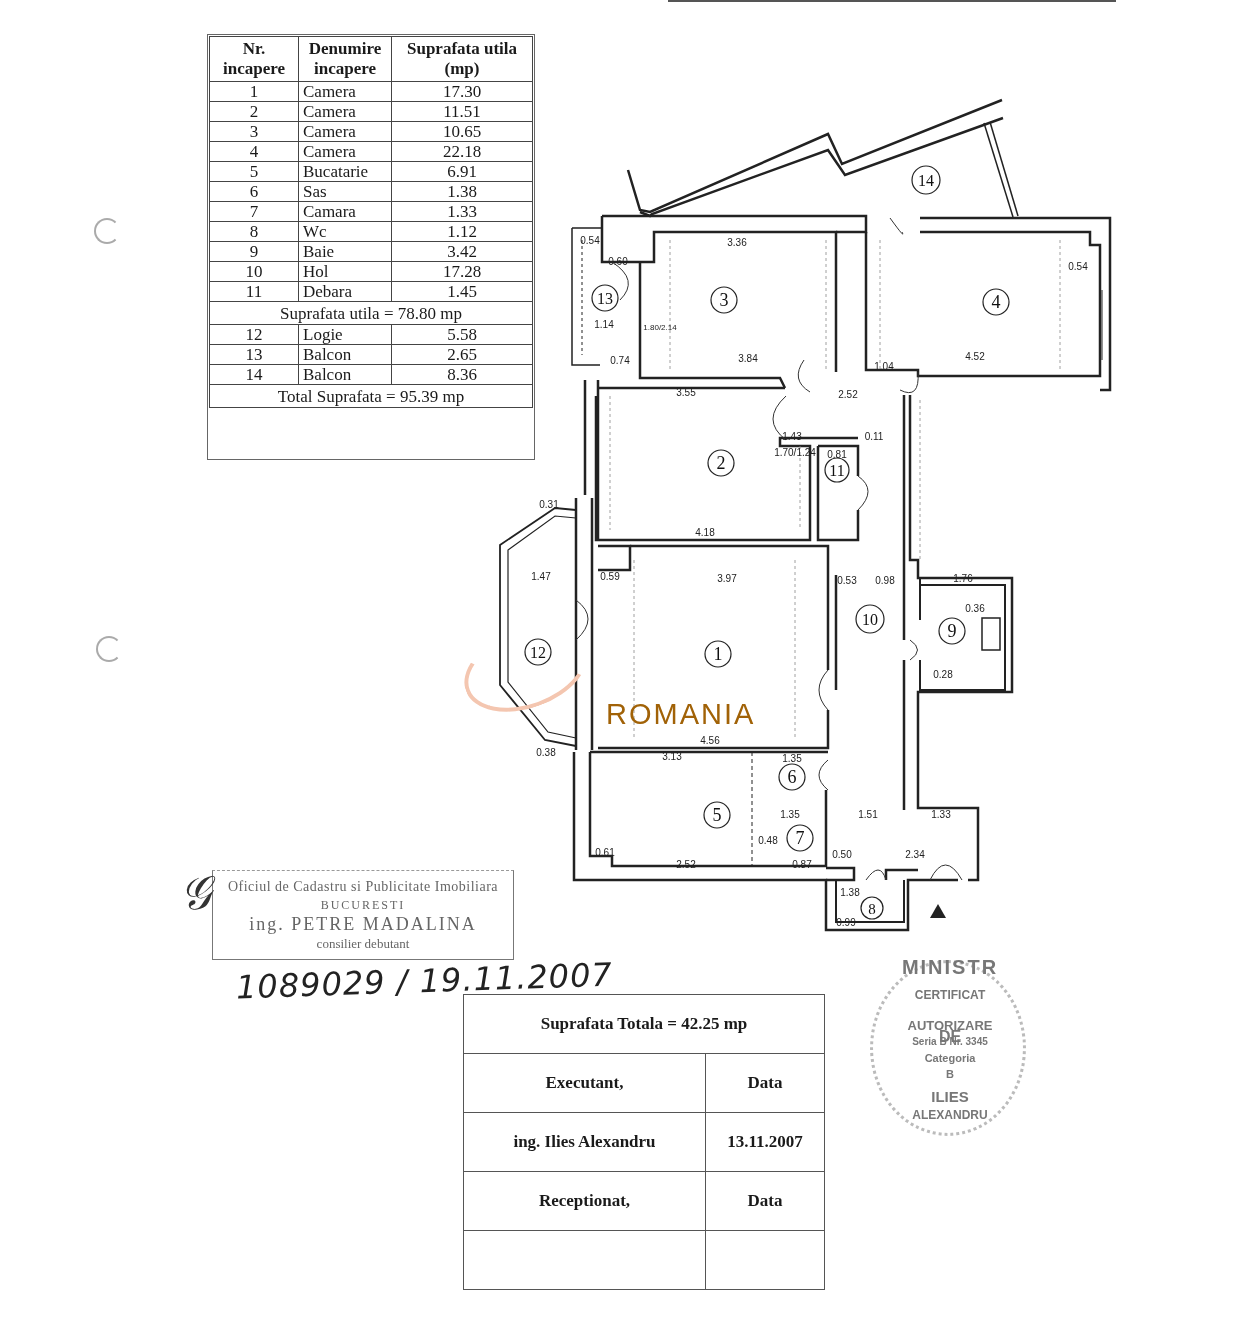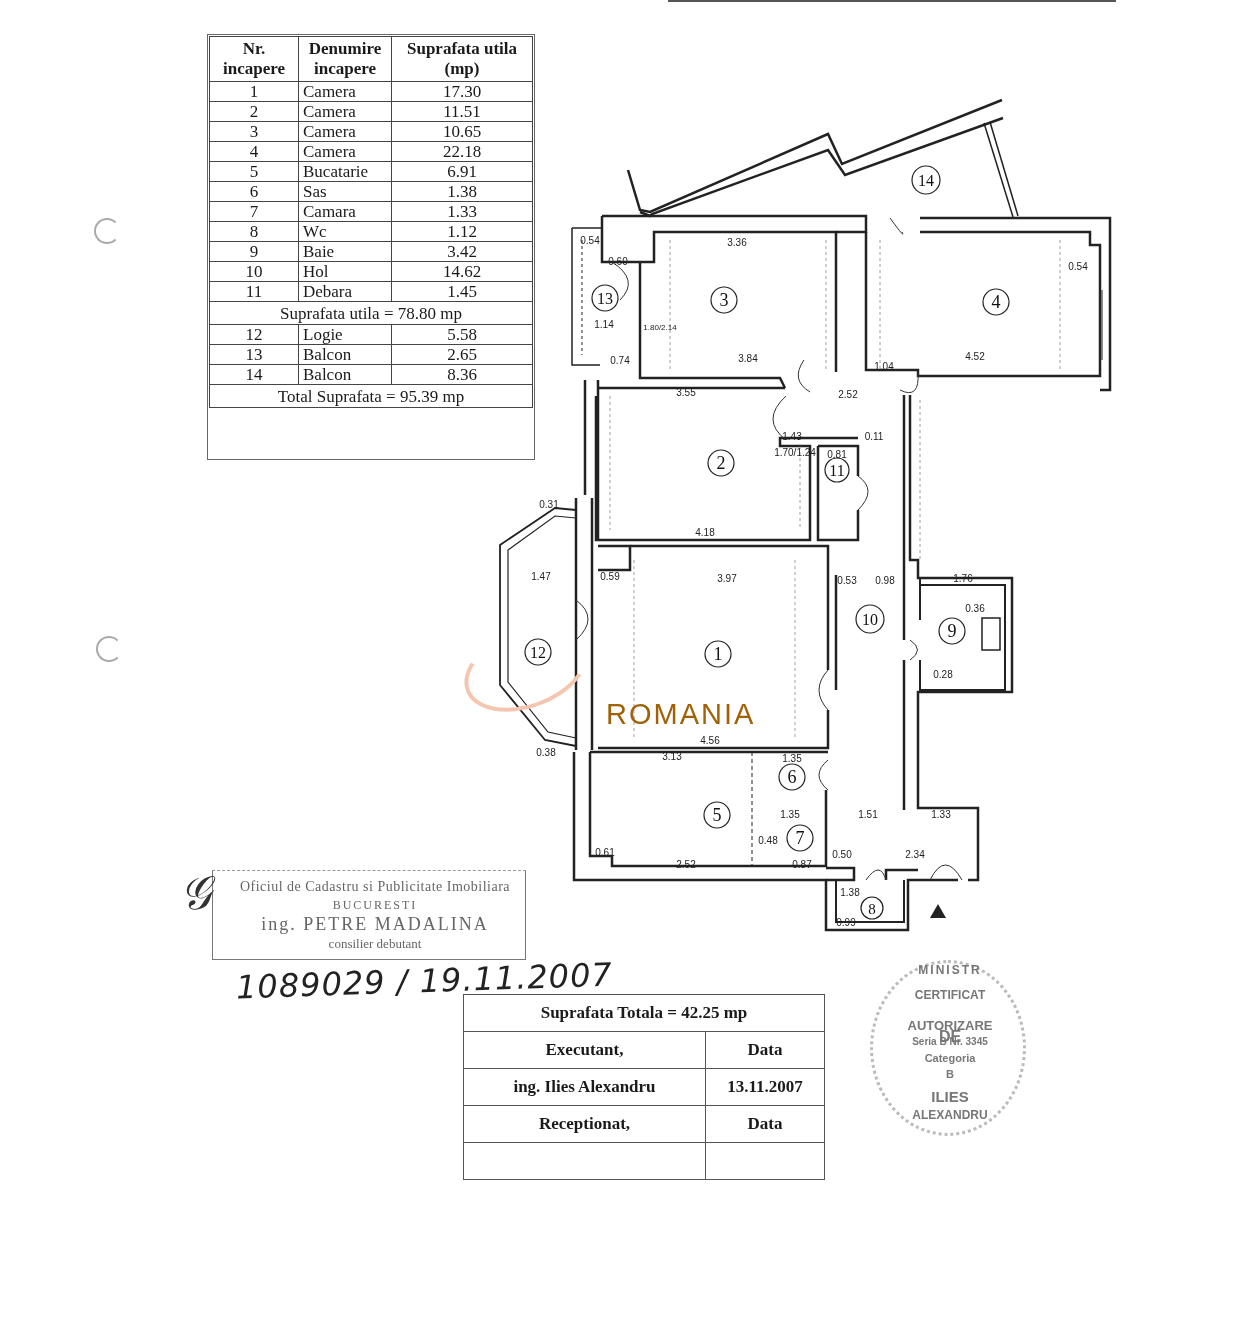--- a/index.html
+++ b/index.html
@@ -19,31 +19,31 @@
   .area-table td.c-nr { text-align:center; width:80px; }
   .area-table td.c-name { text-align:left; width:84px; }
   .area-table td.c-area { text-align:center; }
   .area-table td.summary { text-align:center; font-weight:normal; height:22px; }
   .table-frame { left:207px; top:34px; width:326px; height:424px; border:1.5px solid #666; }
 
   
   .plan { left:480px; top:60px; }
 
   
-  .stamp-box { left:212px; top:870px; width:300px; height:88px; border:1.5px solid #777; border-top:1.5px dashed #999; color:#666; text-align:center; font-size:14px; line-height:19px;padding-left:12px; }
+  .stamp-box { left:212px; top:870px; width:300px; height:88px; border:1.5px solid #777; border-top:1.5px dashed #999; color:#666; text-align:center; font-size:14px; line-height:19px; }
   .stamp-box .l1 { font-size:14px; letter-spacing:0.5px; margin-top:6px; }
   .stamp-box .l2 { font-size:12px; letter-spacing:2px; }
   .stamp-box .l3 { font-size:18px; letter-spacing:2px; }
   .stamp-box .l4 { font-size:13px; }
   .signature { left:180px; top:868px; font-family:"DejaVu Serif",serif; font-style:italic; font-size:44px; color:#333; transform:rotate(-8deg); }
   .handwritten { left:236px; top:962px; font-family:"DejaVu Sans",sans-serif; font-style:italic; font-size:32px; color:#222; letter-spacing:1px; transform:rotate(-2deg); }
 
   
   .sig-table { left:463px; top:994px; width:362px; border-collapse:collapse; font-size:17px; font-weight:bold; }
-  .sig-table td { border:1.5px solid #555; text-align:center; height:28px; padding:4px 4px; }
+  .sig-table td { border:1.5px solid #555; text-align:center; height:28px; padding:15px 4px; }
   .sig-table td.date-col { width:110px; }
 
   
   .round-stamp { left:870px; top:950px; width:160px; height:190px; color:#777; font-family:"Liberation Sans",sans-serif; text-align:center; font-weight:bold; }
   .round-stamp .ring { position:absolute; left:0; top:10px; width:150px; height:170px; border:3px dotted #bbb; border-radius:50%; }
   .round-stamp div.t { position:absolute; left:0; width:160px; }
 
   
   .wm-text { left:606px; top:698px; font-family:"Liberation Sans",sans-serif; font-size:29px; color:#a16207; letter-spacing:2px; }
   .wm-arc { left:462px; top:630px; width:120px; height:70px; border:4px solid #f4c6b0; border-top-color:transparent; border-right-color:transparent; border-radius:50%; transform:rotate(-20deg); }
@@ -105,21 +105,21 @@
         <td class="c-area">1.12</td>
       </tr>
   <tr>
         <td class="c-nr">9</td>
         <td class="c-name">Baie</td>
         <td class="c-area">3.42</td>
       </tr>
   <tr>
         <td class="c-nr">10</td>
         <td class="c-name">Hol</td>
-        <td class="c-area">14.62</td>
+        <td class="c-area">17.28</td>
       </tr>
   <tr>
         <td class="c-nr">11</td>
         <td class="c-name">Debara</td>
         <td class="c-area">1.45</td>
       </tr>
   <tr>
         <td colspan="3" class="summary">Suprafata utila = 78.80 mp</td>
       </tr>
   <tr>
@@ -331,21 +331,21 @@
   </tr>
   <tr>
     <td></td>
     <td class="date-col"></td>
   </tr>
 </tbody>
   </table>
 
 <div class="abs round-stamp">
   <div class="ring"></div>
-  <div class="t" style="top:13px; font-size:12px; letter-spacing:2px;">MINISTR</div>
+  <div class="t" style="top:6px; font-size:20px; letter-spacing:2px;">MINISTR</div>
   <div class="t" style="top:38px; font-size:12px;">CERTIFICAT</div>
   <div class="t" style="top:54px; font-size:16px;margin-top:24px;">DE</div>
   <div class="t" style="top:68px; font-size:13px;">AUTORIZARE</div>
   <div class="t" style="top:86px; font-size:10px;">Seria B Nr. 3345</div>
   <div class="t" style="top:102px; font-size:11px;">Categoria</div>
   <div class="t" style="top:118px; font-size:11px;">B</div>
   <div class="t" style="top:138px; font-size:15px;">ILIES</div>
   <div class="t" style="top:158px; font-size:12px;">ALEXANDRU</div>
 </div>
 

